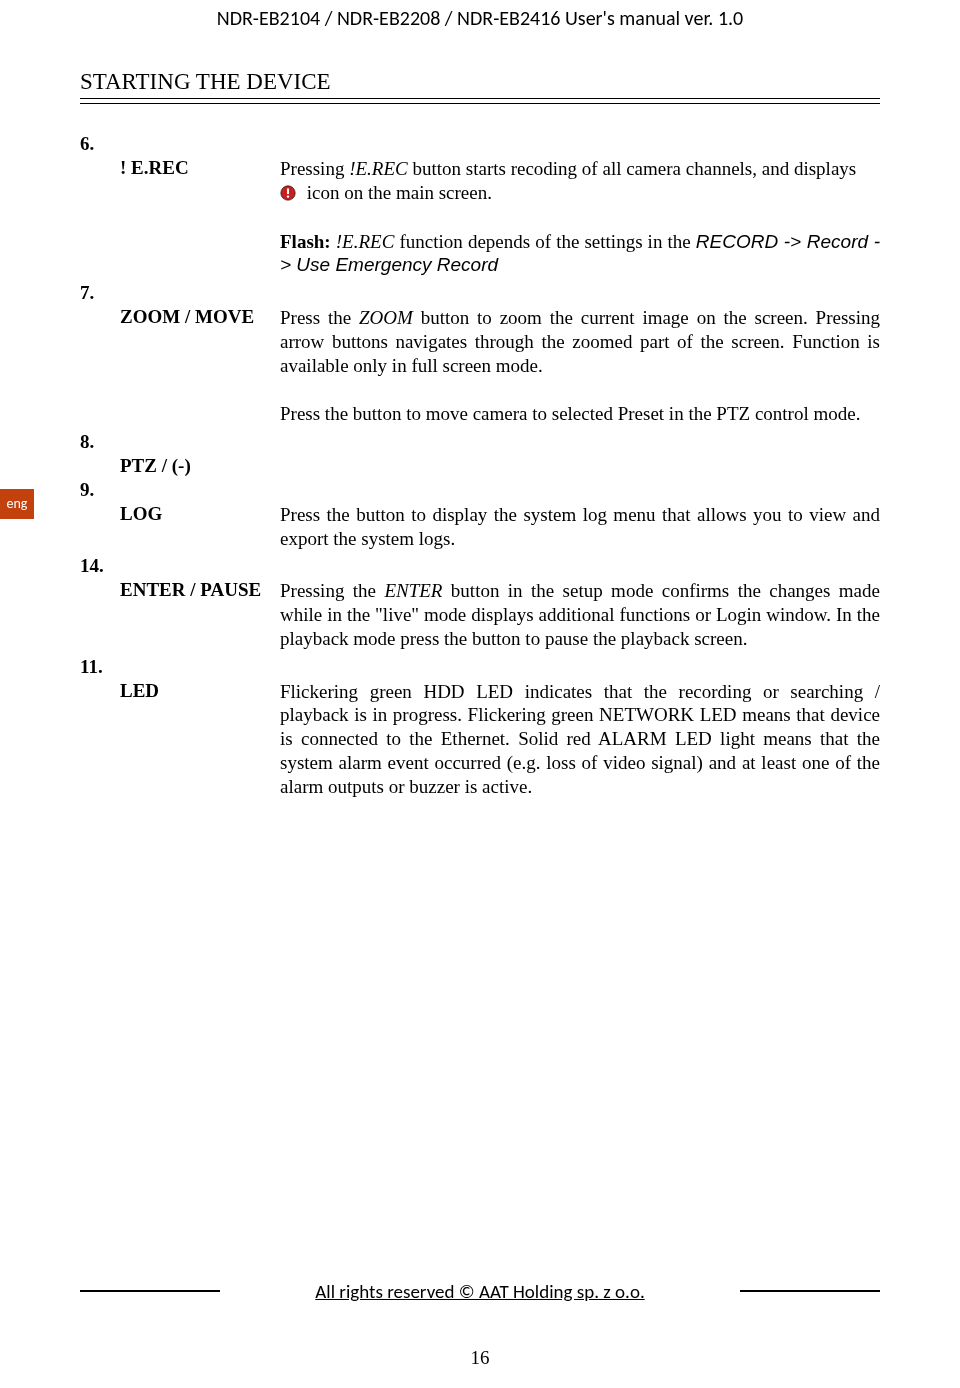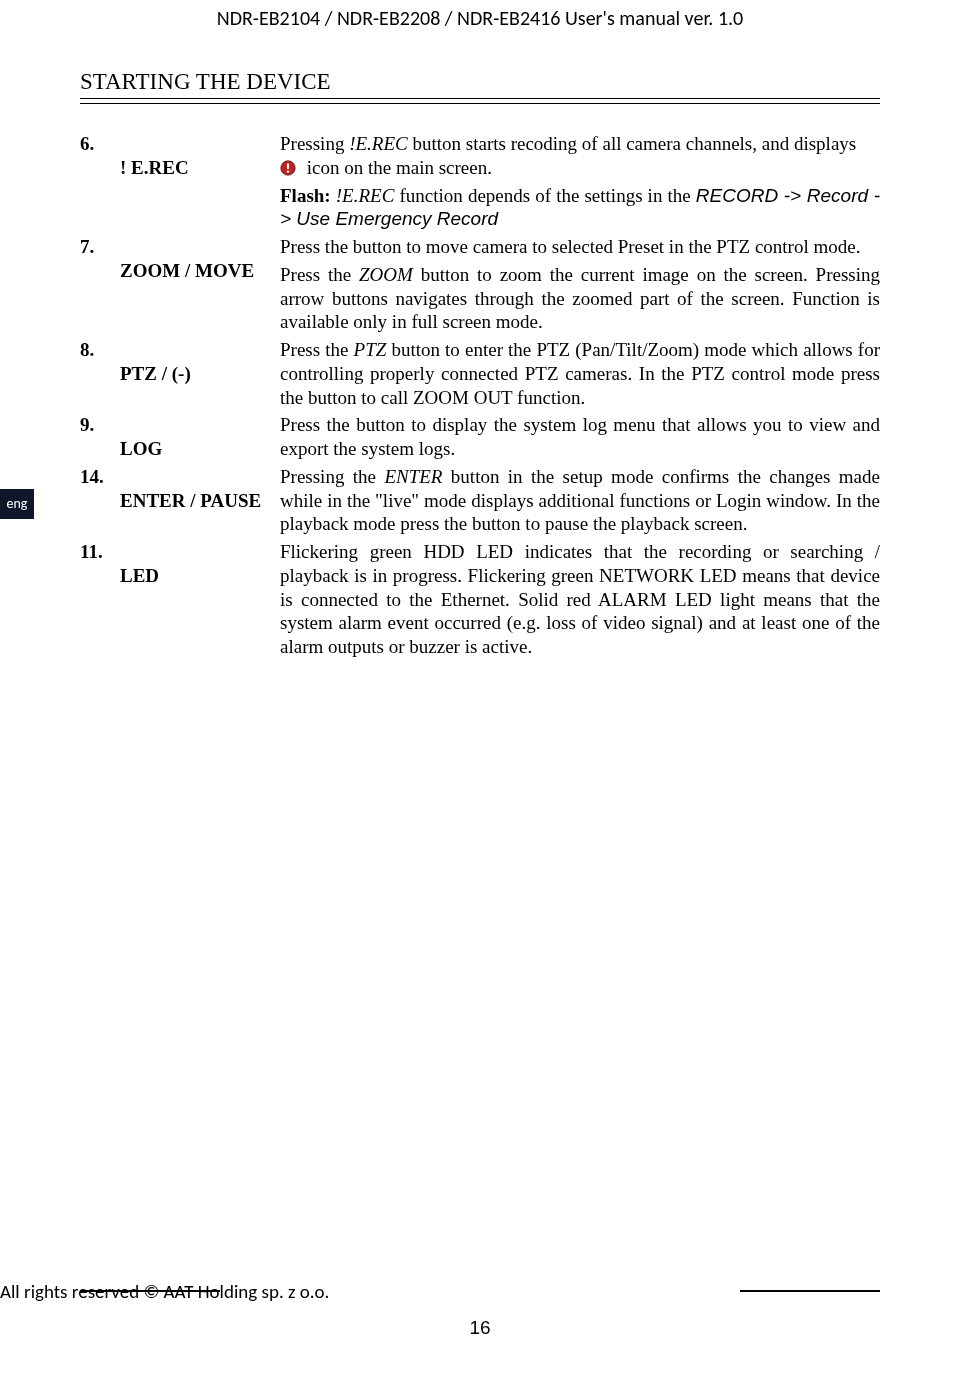--- a/index.html
+++ b/index.html
@@ -28,21 +28,21 @@
     font-family: Calibri, Arial, sans-serif;
     font-size: 20px;
     color: #000;
   }
   .lang-tab {
     position: absolute;
     left: 0;
     top: 489px;
     width: 34px;
     height: 30px;
-    background: #0f172a;
+    background: #c2410c;
     color: #fff;
     font-family: Calibri, Arial, sans-serif;
     font-size: 14px;
     text-align: center;
     line-height: 30px;
   }
   .section-heading {
     position: absolute;
     left: 80px;
     top: 68px;
@@ -78,20 +78,21 @@
     flex: 0 0 160px;
     font-weight: bold;
     margin-top: 24px;
   }
   .desc-col {
     flex: 1 1 auto;
     text-align: justify;
   }
   .desc-block {
     margin-bottom: 4px;
+    margin-top: 25px;
   }
   .note-label { font-weight: bold; }
   .italic { font-style: italic; }
   .arial-italic { font-family: Arial, Helvetica, sans-serif; font-style: italic; }
   .alert-icon {
     display: inline-block;
     width: 16px;
     height: 16px;
     vertical-align: -2px;
     margin-right: 6px;
@@ -112,28 +113,30 @@
     top: 12px;
     height: 0;
     border-top: 2px solid #000;
   }
   .footer-rule.left { left: 80px; width: 140px; }
   .footer-rule.right { right: 80px; width: 140px; }
   .footer-text {
     position: absolute;
     left: 0;
     width: 960px;
+    text-align: center;
     font-family: Calibri, Arial, sans-serif;
     font-size: 19px;
     top: 2px;
+    text-decoration: underline;
   }
   .page-num {
-    margin-top: 14px;
-    text-align: center;
-    font-family: Liberation Sans, sans-serif;
+    margin-top: 44px;
+    text-align: center;
+    font-family: Liberation Serif, serif;
     font-size: 19px;
   }
 </style>
 </head>
 <body>
 
 <div class="page">
 
   <div class="header-title">NDR-EB2104 / NDR-EB2208 / NDR-EB2416 User's manual ver. 1.0</div>
 
@@ -163,36 +166,31 @@
           <span class="note-label">Flash:</span><span>  </span><span class="italic">!E.REC</span><span>  function  depends  of  the  settings  in  the  </span><span class="arial-italic">RECORD  -&gt; Record - &gt; Use Emergency Record</span>
         </div>
       </div>
     </div>
 
     <div class="row">
       <div class="num-col">7.</div>
       <div class="label-col">ZOOM / MOVE</div>
       <div class="desc-col">
         <div class="desc-block">
+          <span>Press the </span><span class="italic">ZOOM</span><span> button to zoom the current image on the screen. Pressing arrow buttons navigates through the zoomed part of the screen. Function is available only in full screen mode.</span>
+        </div>
+        <div class="desc-block">
           <span>Press  the  button  to  move  camera  to  selected  Preset  in  the  PTZ  control mode.</span>
-        </div>
-        <div class="desc-block">
-          <span>Press the </span><span class="italic">ZOOM</span><span> button to zoom the current image on the screen. Pressing arrow buttons navigates through the zoomed part of the screen. Function is available only in full screen mode.</span>
         </div>
       </div>
     </div>
 
     <div class="row">
       <div class="num-col">8.</div>
       <div class="label-col">PTZ / (-)</div>
-      <div class="desc-col">
-        <div class="desc-block">
-          <span>Press the </span><span class="italic">PTZ</span><span> button to enter the PTZ (Pan/Tilt/Zoom) mode which allows for controlling properly connected PTZ cameras. In the PTZ control mode press the button to call ZOOM OUT function.</span>
-        </div>
-      </div>
     </div>
 
     <div class="row">
       <div class="num-col">9.</div>
       <div class="label-col">LOG</div>
       <div class="desc-col">
         <div class="desc-block">
           <span>Press the button to display the system log menu that allows you to view and export the system logs.</span>
         </div>
       </div>

